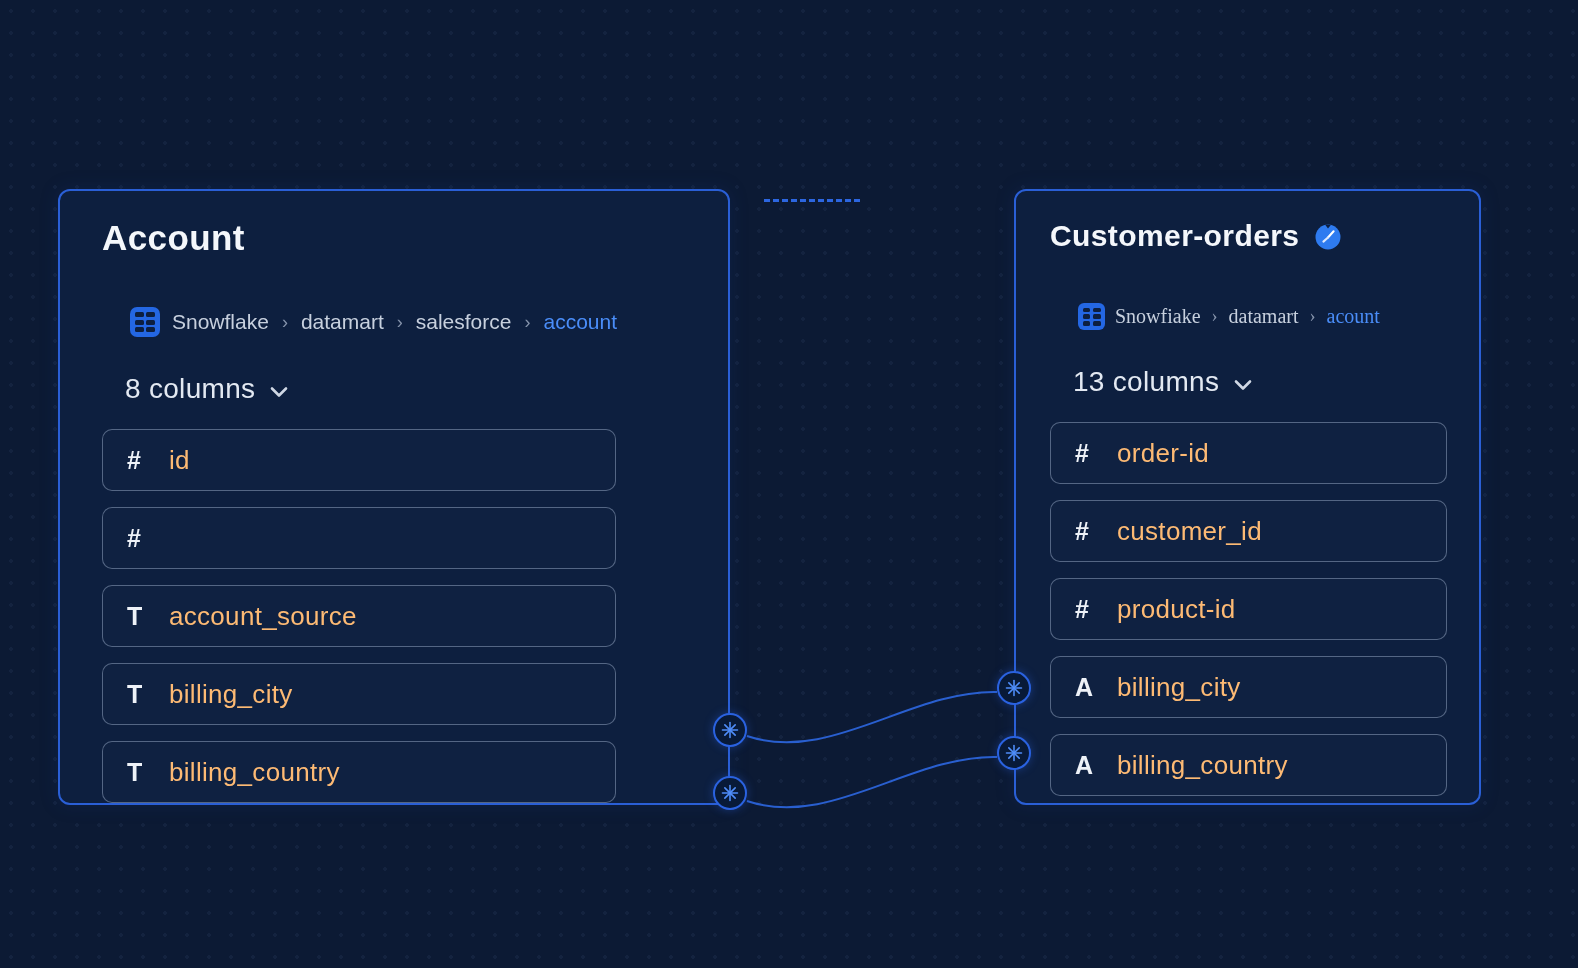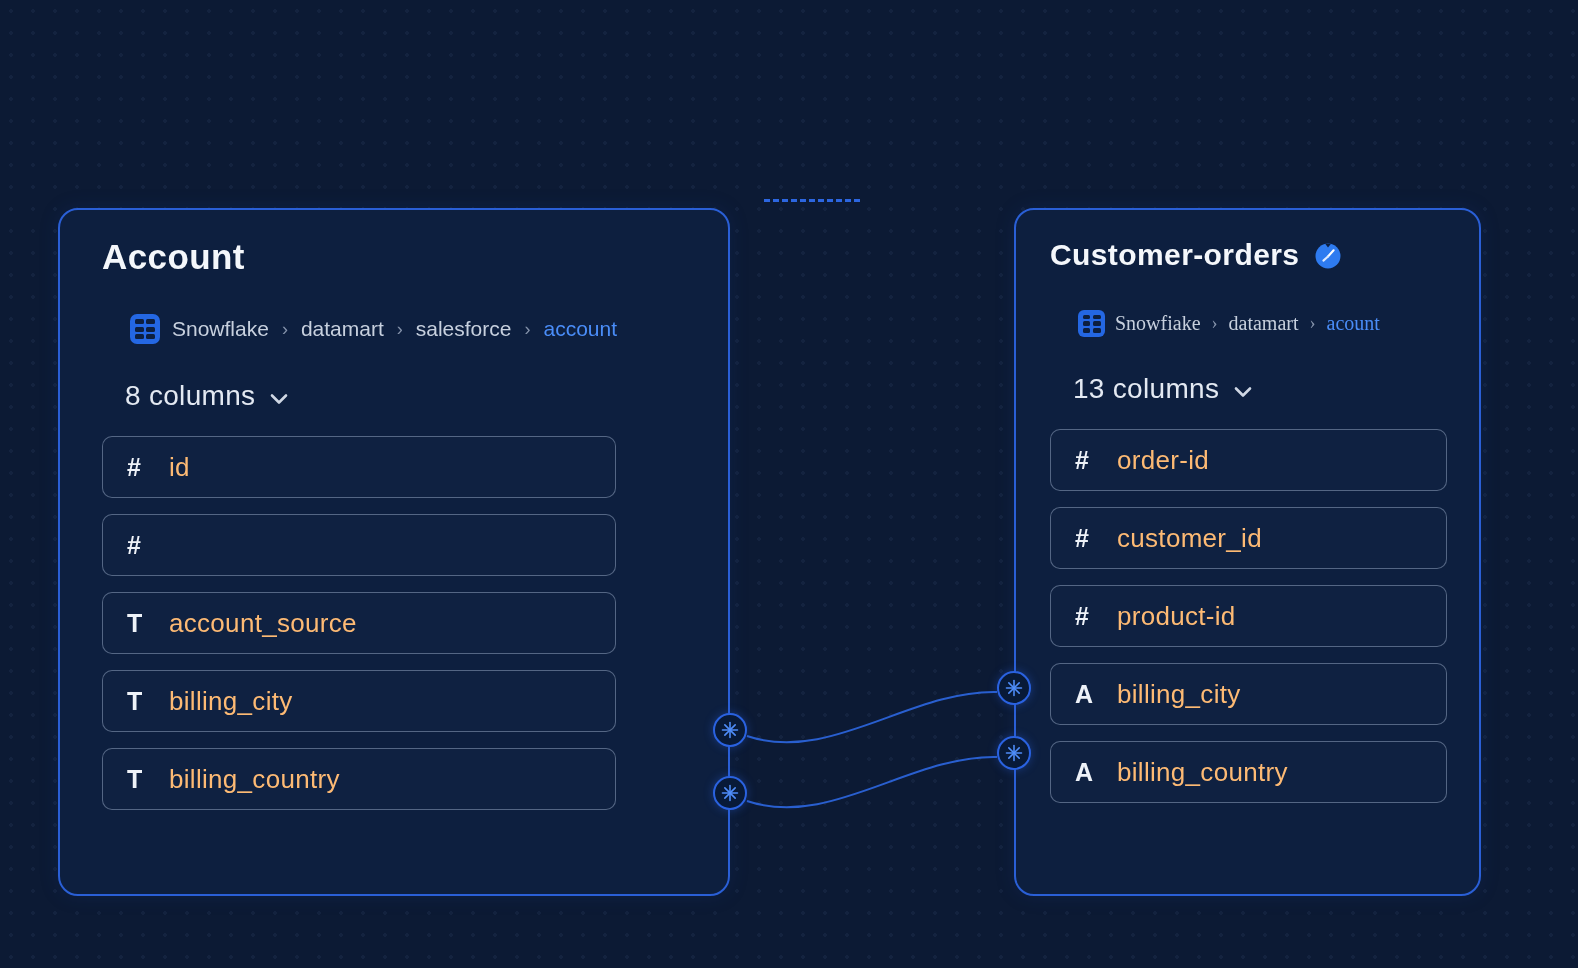--- a/index.html
+++ b/index.html
@@ -5,32 +5,32 @@
   html,body{margin:0;padding:0;background:#0c1a34;}
   .canvas{
     position:relative;width:1578px;height:968px;overflow:hidden;
     background-color:#0c1a34;
     background-image:radial-gradient(circle, rgba(125,155,215,.07) 1.6px, transparent 1.8px);
     background-size:22px 22px;
     font-family:"Liberation Sans","DejaVu Sans",sans-serif;
   }
   
   .card{
-    position:absolute;top:208px;height:688px;box-sizing:border-box;
-    background:#0d1f3f;border:2px solid #2a5fd6;border-radius:20px;
+    position:absolute;top:189px;height:616px;box-sizing:border-box;
+    background:#0d1f3f;border:2px solid #2a5fd6;border-radius:12px;
     box-shadow:0 0 18px rgba(20,50,120,.25);
   }
   .card.left{left:58px;width:672px;padding:26px 0 0 42px;}
   .card.right{left:1014px;width:467px;padding:26px 0 0 34px;}
   .title-row{display:flex;align-items:center;gap:14px;}
   .title{margin:0;color:#f4f7fb;font-weight:700;font-size:35px;line-height:42px;letter-spacing:.4px;}
   .card.right .title{font-size:30px;line-height:38px;}
   .sphere-icon{width:30px;height:30px;display:block;margin-top:2px;}
   
-  .crumb{margin-top:36px;display:flex;align-items:center;gap:12px;color:#c7d0de;font-size:21px;white-space:nowrap;padding-left:28px;}
+  .crumb{margin-top:48px;display:flex;align-items:center;gap:12px;color:#c7d0de;font-size:21px;white-space:nowrap;padding-left:28px;}
   .card.right .crumb{font-size:20px;gap:10px;font-family:Liberation Serif, serif;}
   .tbl-icon{width:30px;height:30px;flex:0 0 30px;background:#2467e3;border-radius:7px;
     display:grid;grid-template-columns:1fr 1fr;grid-template-rows:1fr 1fr 1fr;gap:2.5px;
     padding:5px;box-sizing:border-box;}
   .card.right .tbl-icon{width:27px;height:27px;flex-basis:27px;border-radius:6px;padding:4.5px;}
   .tbl-icon i{background:#0d1f3f;border-radius:1.5px;display:block;}
   .sep{color:#8593ab;font-size:18px;padding:0 1px;}
   .seg.active{color:#4a8df8;}
   
   .cols{margin-top:36px;display:flex;align-items:center;gap:15px;background:none;border:none;

